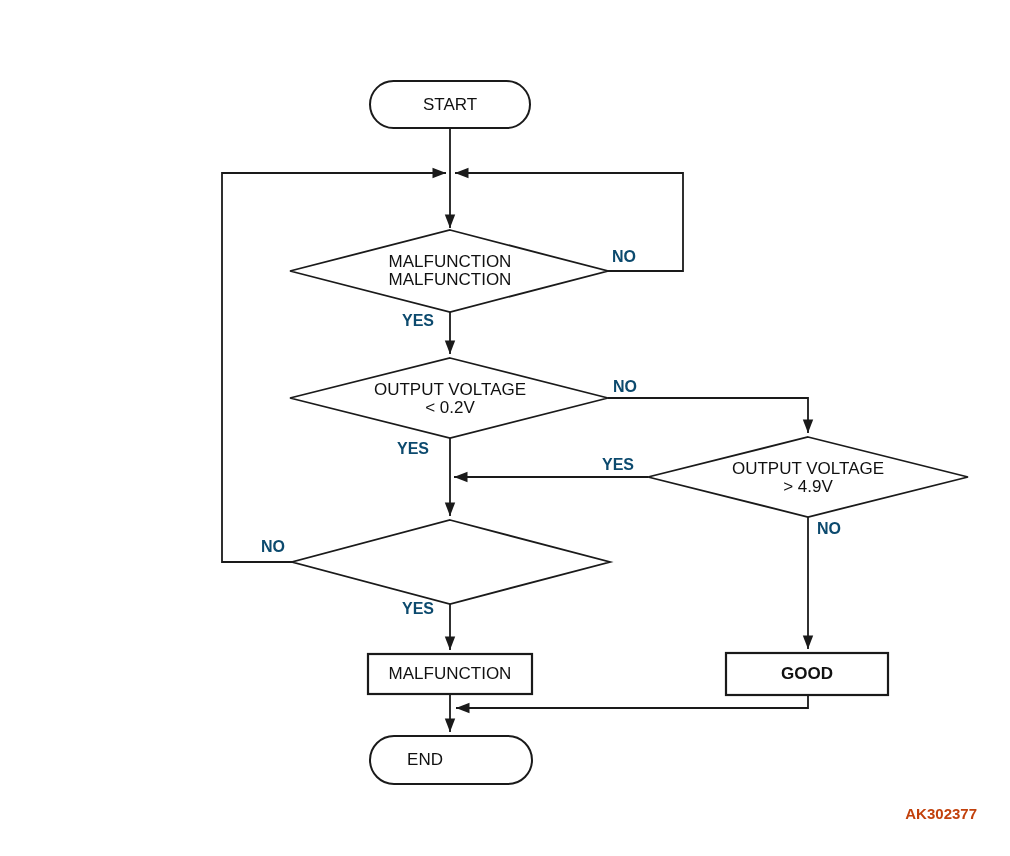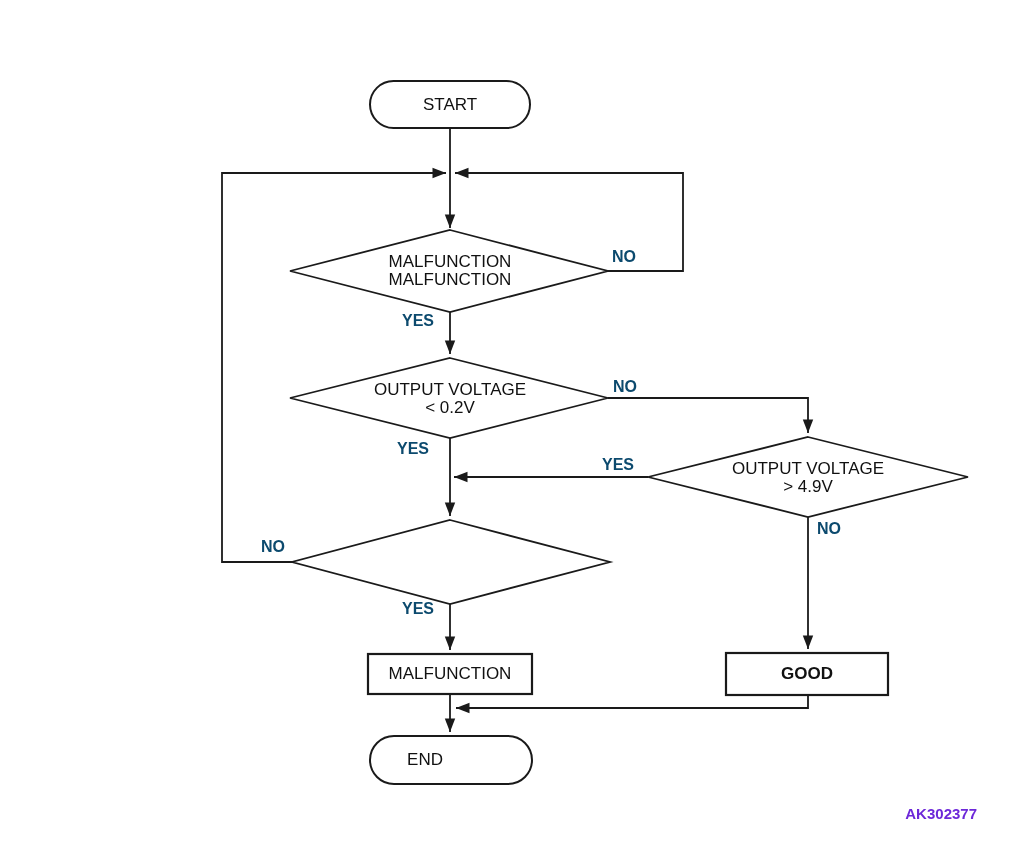--- a/index.html
+++ b/index.html
@@ -27,21 +27,21 @@
     font-size: 16px;
     line-height: 18px;
     white-space: nowrap;
     color: #0c4a6e;
     font-weight: bold;
   }
   .figure-code {
     position: absolute;
     font-size: 15px;
     font-weight: bold;
-    color: #6d28d9;
+    color: #c2410c;
   }
 </style>
 </head>
 <body>
 
 <div id="figure">
 
   <svg id="diagram-svg" width="1010" height="856" viewBox="0 0 1010 856">
     <defs>
       <marker id="ah" markerUnits="userSpaceOnUse" markerWidth="16" markerHeight="12" refX="14" refY="6" orient="auto">

